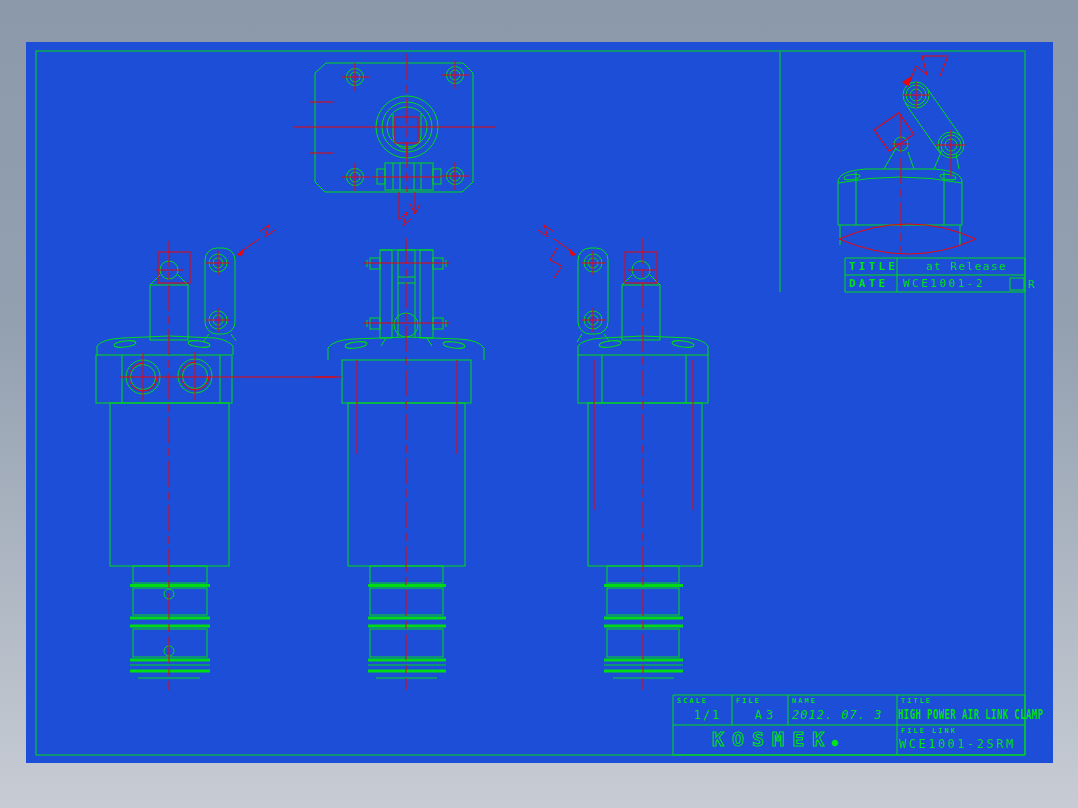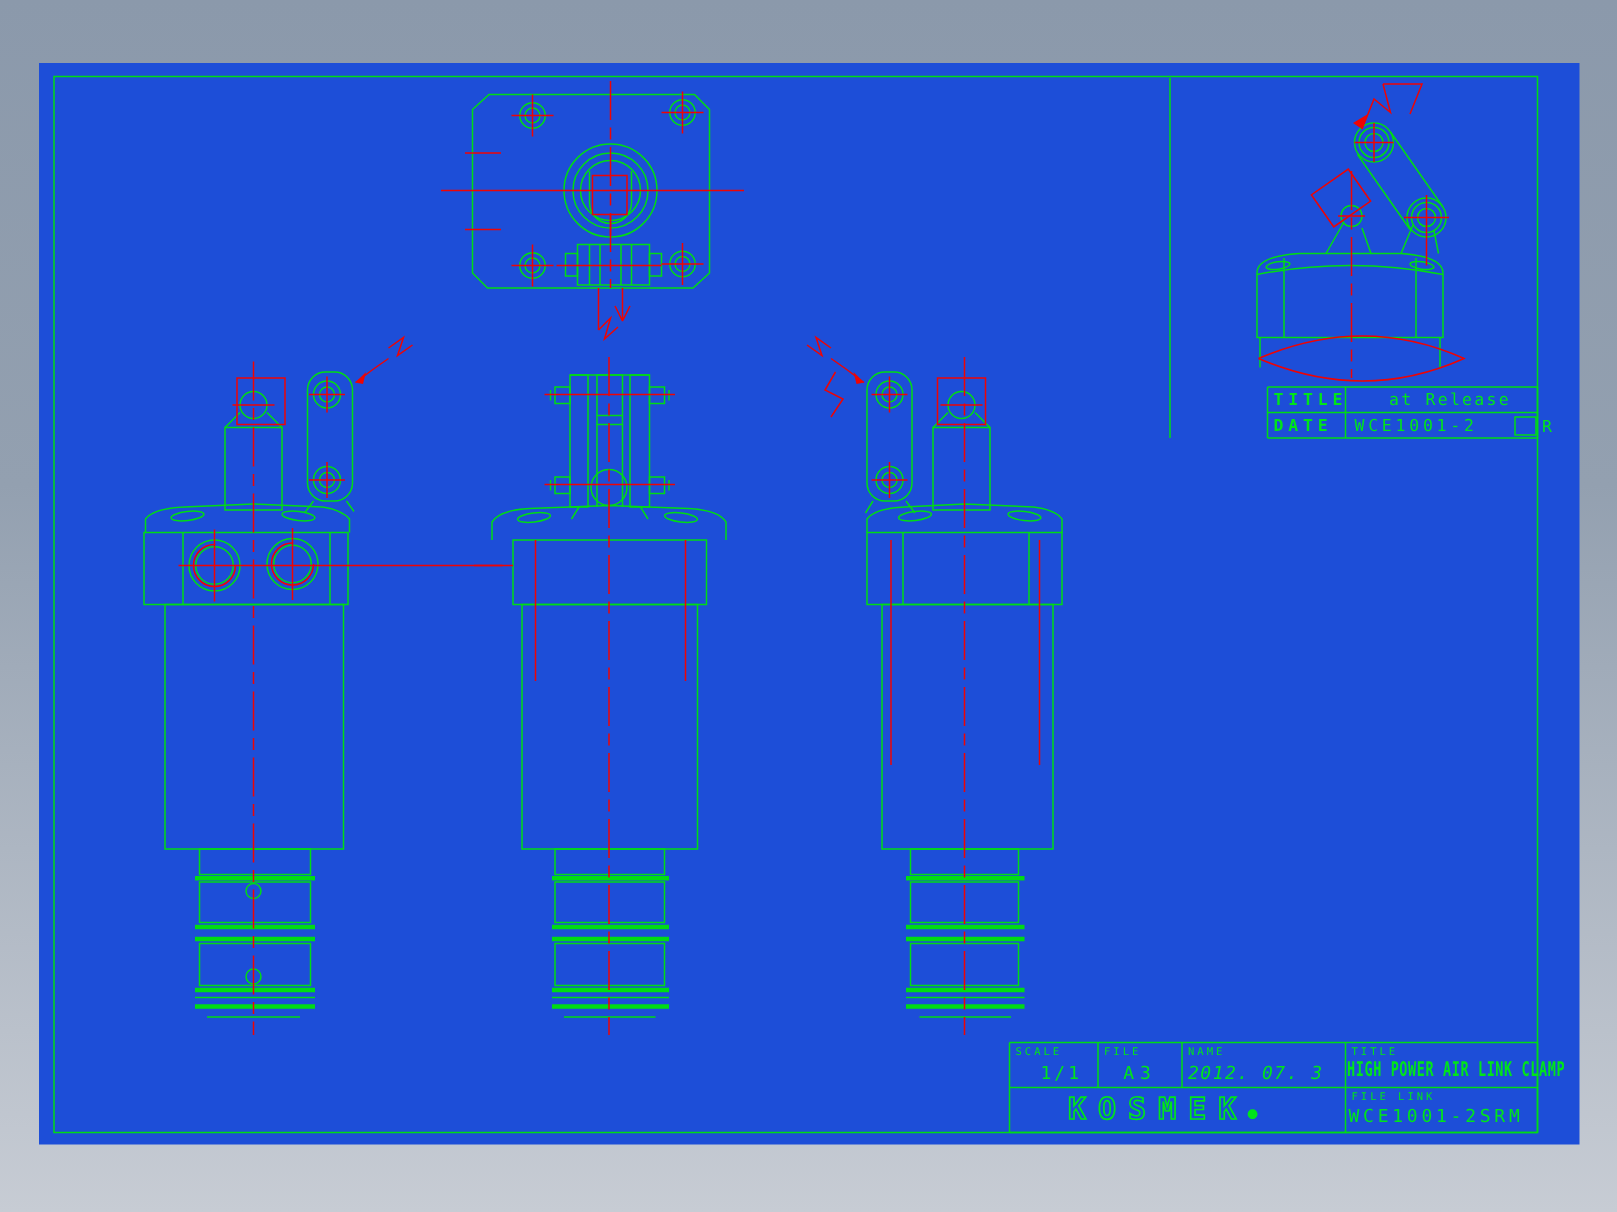--- a/index.html
+++ b/index.html
@@ -1,21 +1,21 @@
 <!DOCTYPE html>
 <html><head>
 <meta charset="utf-8">
 <style>
   html,body{margin:0;padding:0;width:1078px;height:808px;overflow:hidden;
     font-family:"DejaVu Sans Mono","Liberation Mono",monospace;}
   body{background:linear-gradient(180deg,#8b99ab 0%,#93a0b0 40%,#c7ccd4 100%);}
   #canvas{position:absolute;left:26px;top:42px;width:1027px;height:721px;background:#1d4ed8;}
   #art{position:absolute;left:0;top:0;}
   .txt{position:absolute;color:#00e51a;white-space:nowrap;line-height:1;}
-  .lbl{font-size:7px;letter-spacing:2px;font-weight:normal;}
+  .lbl{font-size:7px;letter-spacing:2px;font-weight:bold;}
   .val{font-size:12px;letter-spacing:2px;}
   .ctr{text-align:center;}
   .big-title{font-size:9px;font-weight:bold;letter-spacing:0.4px;transform:scaleY(1.5);transform-origin:top left;}
   .kosmek{font-size:20px;font-weight:900;letter-spacing:8px;color:#00e51a;}
   @supports (-webkit-text-stroke:1px #000){
     .kosmek{color:transparent;-webkit-text-stroke:1.1px #00e51a;}
   }
   .dp-lbl{font-size:11px;letter-spacing:3.2px;font-weight:bold;}
   .dp-val{font-size:11px;letter-spacing:1.5px;}
   
@@ -221,21 +221,21 @@
   <div class="txt dp-lbl" style="left:823px;top:219px;">TITLE</div>
   <div class="txt dp-val" style="left:877px;top:219px;margin-left:23px;">at Release</div>
   <div class="txt dp-lbl" style="left:823px;top:236px;">DATE</div>
   <div class="txt dp-val" style="left:877px;top:236px;letter-spacing:2.5px;">WCE1001-2</div>
   <div class="txt dp-val" style="left:1002px;top:237px;">R</div>
 
   <div class="txt lbl" style="left:651px;top:656px;">SCALE</div>
   <div class="txt val ctr" style="left:647px;top:667px;width:69px;">1/1</div>
 
   <div class="txt lbl" style="left:710px;top:656px;">FILE</div>
-  <div class="txt val ctr" style="left:706px;top:667px;width:56px;letter-spacing:4px;">A3</div>
+  <div class="txt val ctr" style="left:706px;top:667px;width:68px;letter-spacing:4px;">A3</div>
 
   <div class="txt lbl" style="left:766px;top:656px;">NAME</div>
   <div class="txt val" style="left:766px;top:667px;letter-spacing:1px;font-style:italic;">2012. 07. 3</div>
 
   <div class="txt lbl" style="left:875px;top:656px;">TITLE</div>
   <div class="txt big-title" style="left:872px;top:666px;">HIGH POWER AIR LINK CLAMP</div>
 
   <div class="txt kosmek" style="left:686px;top:687px;"><span>KOSMEK</span><span style="font-size:9px;letter-spacing:0;">®</span></div>
 
   <div class="txt lbl" style="left:875px;top:686px;">FILE LINK</div>

